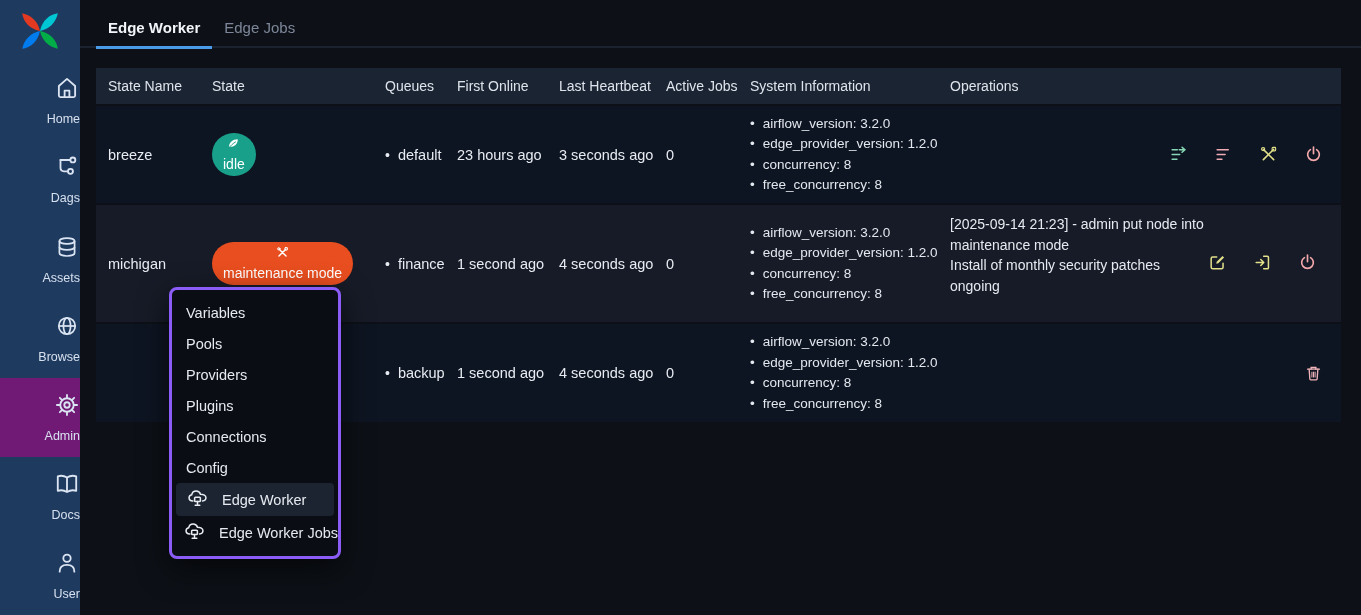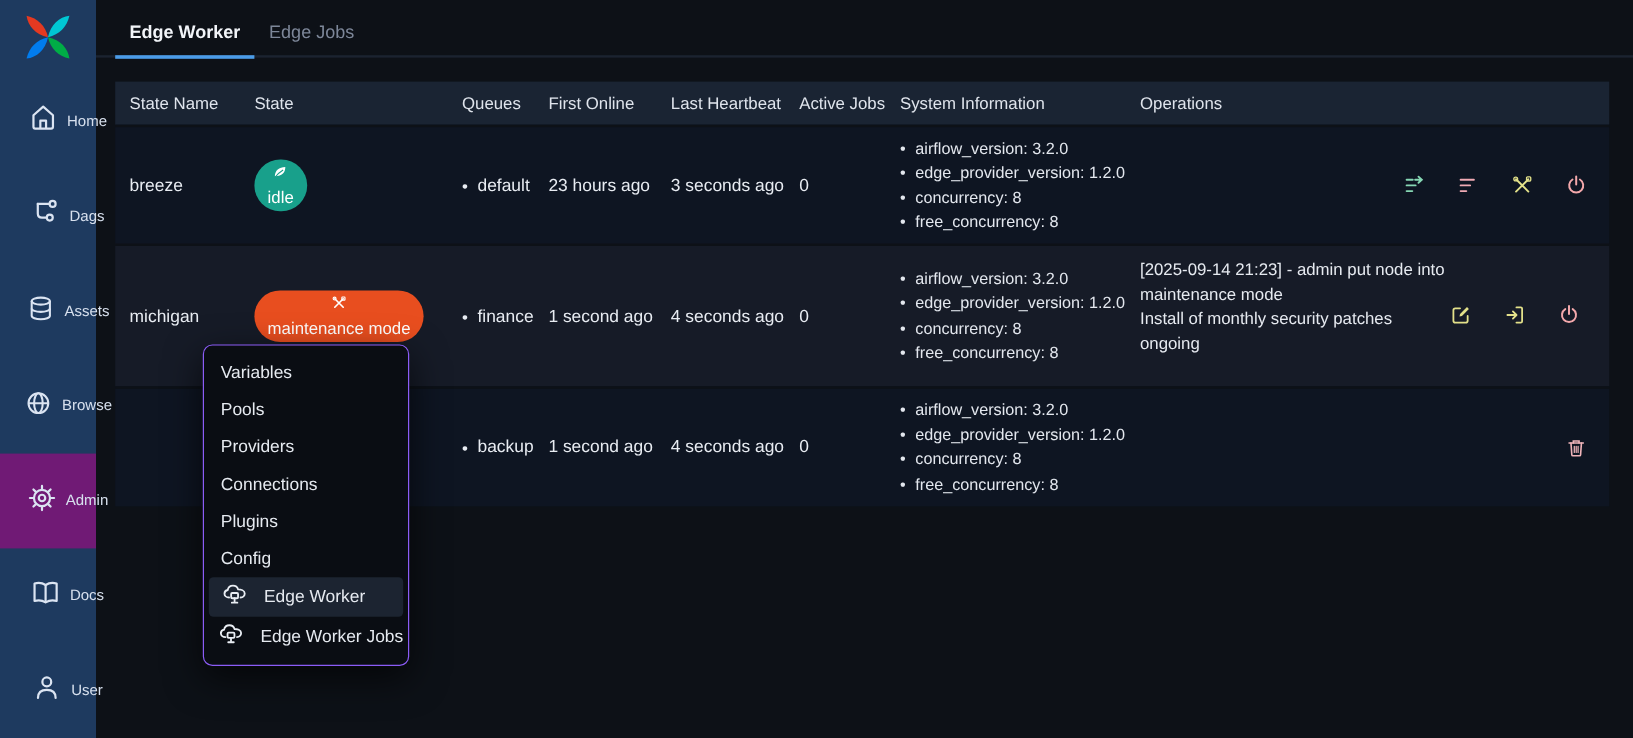--- a/index.html
+++ b/index.html
@@ -3,21 +3,21 @@
 <meta charset="utf-8">
 <style>
   * { margin:0; padding:0; box-sizing:border-box; }
   html,body { width:1361px; height:615px; background:#0d1117; overflow:hidden;
     font-family:"Liberation Sans","DejaVu Sans",sans-serif; color:#e8ecf2; }
 
   
   .sidebar { position:fixed; left:0; top:0; width:80px; height:615px; background:#1e3a5f;
     display:flex; flex-direction:column; z-index:30; }
   .logo-box { height:62px; display:flex; align-items:center; justify-content:center; }
-  .nav-item { height:80px; display:flex; flex-direction:row; align-items:center; justify-content:center;
+  .nav-item { height:80px; display:flex; flex-direction:column; align-items:flex-end; justify-content:center;
     gap:7px; color:#dbe4f2; cursor:pointer;padding-left:32px; }
   .nav-item.active { background:#701a75; }
   .nav-item .lbl { font-size:12.5px; color:#d7e0ee; }
   .nav-item svg { width:26px; height:26px; }
 
   
   .main { margin-left:80px; height:528px; position:relative; }
   .tabs-row { display:flex; align-items:flex-end; height:48px; padding-left:16px;
     border-bottom:2px solid #1b2330; }
   .tab { font-size:15px; padding:12px 12px 10px; color:#7d8799; cursor:pointer;
@@ -54,21 +54,21 @@
     padding:9px 18px 12px 12px; }
   .comments { font-size:14px; line-height:20.5px; color:#e6eaf0; }
   .icon-btn { background:none; border:none; cursor:pointer; padding:0; display:flex; }
   .icon-btn svg { width:19px; height:19px; }
   .c-green { color:#86d7b4; } .c-pink { color:#f0aab4; } .c-yellow { color:#e3e18a; }
   .c-power { color:#f3a8ab; } .c-trash { color:#f0b4ba; }
 
   
   .popup { position:absolute; left:89px; top:287px; width:172px; background:#0a0d13;
     border-radius:8px; padding:7px 0; z-index:40; box-shadow:0 10px 30px rgba(0,0,0,.65);
-    border:1px solid #8b5cf6; }
+    border:3px solid #8b5cf6; }
   .menu-item { height:31px; display:flex; align-items:center; padding-left:14px;
     font-size:14.5px; color:#e6eaf0; cursor:pointer; }
   .menu-item.with-icon { height:33px; gap:13px; padding-left:11px; }
   .menu-item.hl { background:#1c2431; border-radius:4px; margin:0 4px; padding-left:10px; }
   .menu-item.hl + .with-icon { margin:0; }
   .menu-item svg { width:23px; height:23px; color:#e9edf3; }
 </style>
 </head>
 <body>
 
@@ -320,22 +320,22 @@
           </svg>
         </button>
       </div>
     </div>
   </div>
 
   <div class="popup">
     <div class="menu-item">Variables</div>
     <div class="menu-item">Pools</div>
     <div class="menu-item">Providers</div>
+    <div class="menu-item">Plugins</div>
     <div class="menu-item">Connections</div>
-    <div class="menu-item">Plugins</div>
     <div class="menu-item">Config</div>
 
     <div class="menu-item with-icon hl">
       <span>
         <svg viewBox="0 0 24 24" fill="none" stroke="currentColor" stroke-width="1.6" stroke-linecap="round" width="23" height="23">
           <path d="M7.2 14.5 C5 14.5 3.2 13.1 3.2 11.2 C3.2 9.6 4.4 8.3 6 8 C6.4 5.8 8.3 4.2 10.6 4.2 C12.7 4.2 14.5 5.6 15.1 7.5 C17.2 7.5 20.8 8.4 20.8 11 C20.8 13 19.2 14.5 17.2 14.5"></path>
           <rect x="9" y="10.6" width="6" height="4.6" rx="0.9"></rect>
           <path d="M12 15.2 v2.6 M9.6 19 h4.8"></path>
         </svg>
       </span>

